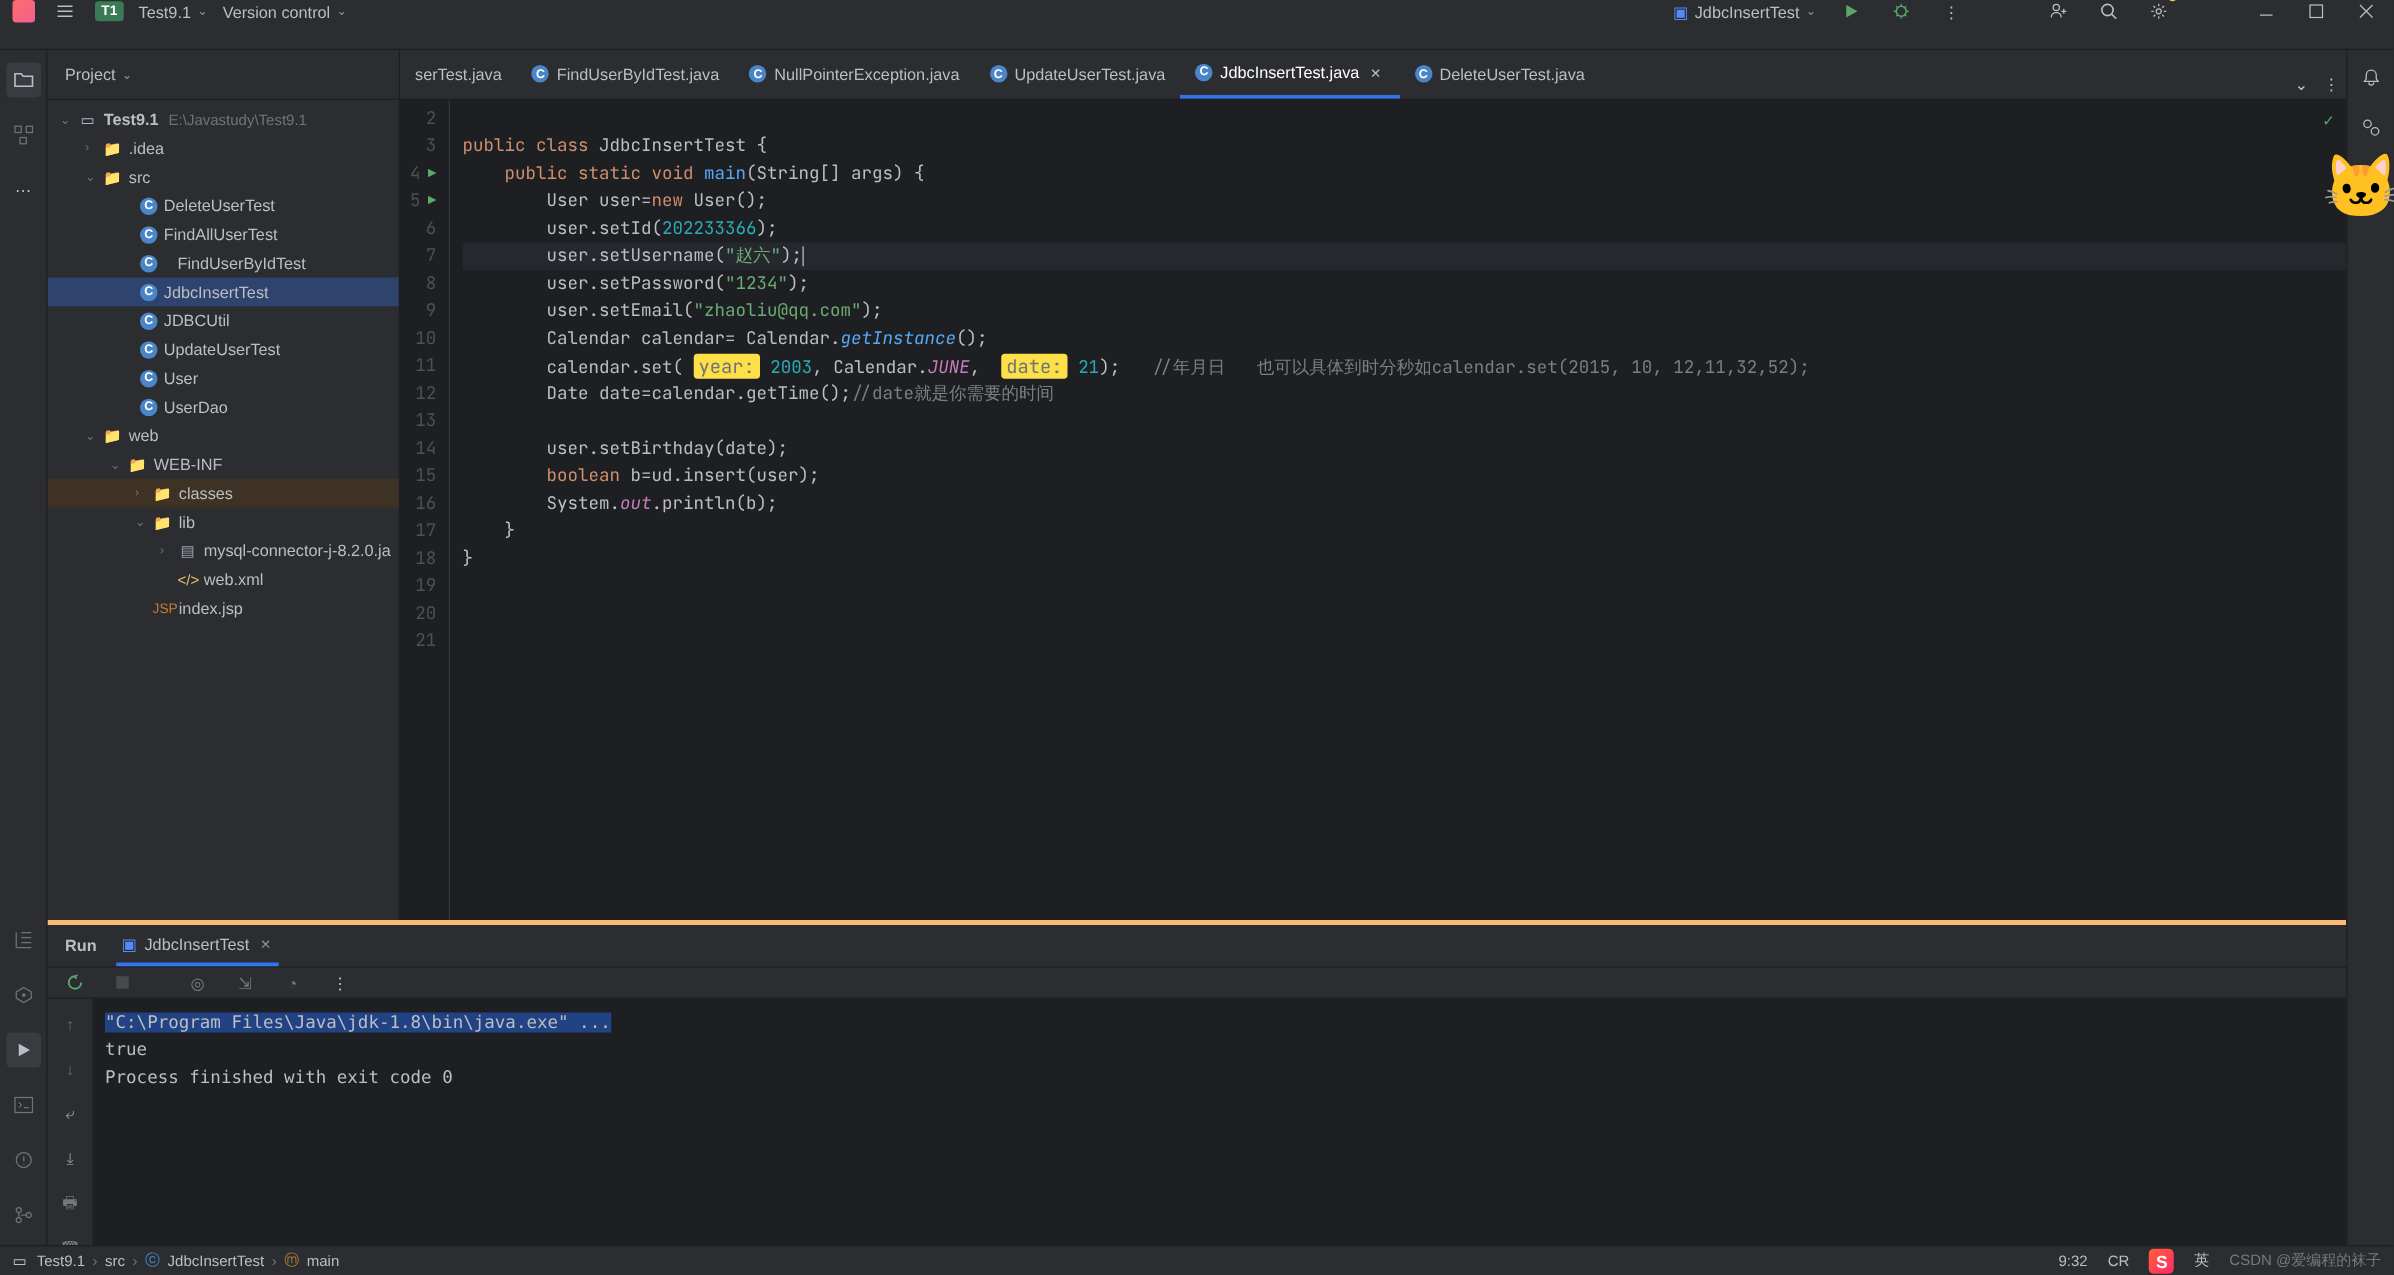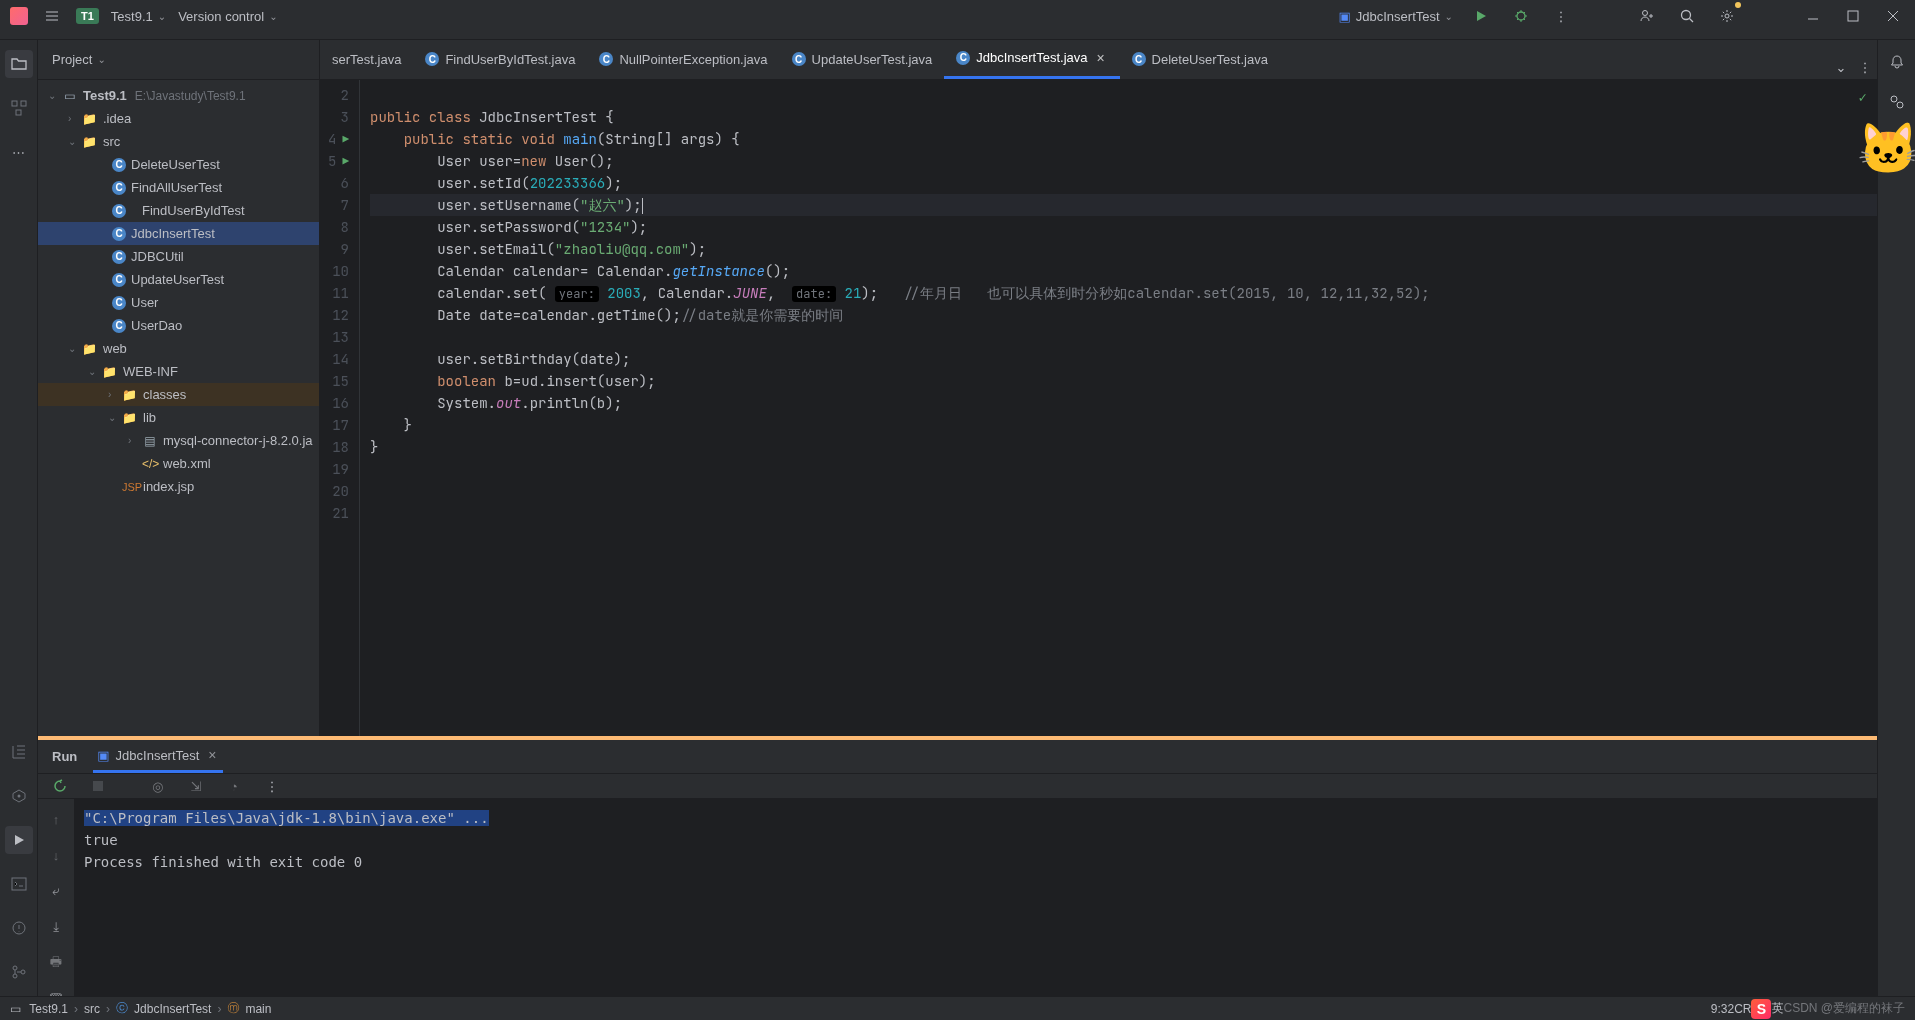--- a/index.html
+++ b/index.html
@@ -10,22 +10,22 @@
       height: 100vh;
       overflow: hidden;
       display: flex;
       flex-direction: column;
       font-size: 13px;
     }
     .title-bar {
       height: 40px;
       background: #2b2d30;
       display: flex;
-      align-items: flex-start;
-      padding: 4px 10px;
+      align-items: flex-end;
+      padding: 18px 10px;
       border-bottom: 1px solid #1e1f22;
     }
     .title-left { display: flex; align-items: center; gap: 12px; flex: 1; }
     .title-right { display: flex; align-items: center; gap: 16px; }
     .logo { width: 18px; height: 18px; background: linear-gradient(135deg,#ff6b6b,#f06292); border-radius: 3px; }
     .hamburger { cursor: pointer; }
     .project-badge { background: #3a7a57; color: #fff; padding: 2px 5px; border-radius: 3px; font-size: 11px; font-weight: bold; }
     .dropdown-item { color: #bcbec4; cursor: pointer; display: flex; align-items: center; gap: 5px; }
     .chevron { font-size: 10px; opacity: 0.7; }
     .icon-btn { width: 24px; height: 24px; display: flex; align-items: center; justify-content: center; cursor: pointer; color: #bcbec4; }
@@ -74,41 +74,41 @@
     .gutter-line { height: 22px; line-height: 22px; display:flex; justify-content:flex-end; align-items:center; gap:6px;}
     .gutter-run { color: #59a869; font-size:11px;}
     .code { padding: 4px 0 4px 10px; flex: 1; }
     .code-line { height: 22px; line-height: 22px; white-space: pre; }
     .code-line.highlight { background: #26282e; }
     .kw { color: #cf8e6d; }
     .str { color: #6aab73; }
     .num { color: #2aacb8; }
     .fn { color: #56a8f5; }
     .type { color: #bcbec4; }
-    .hint { color: #6f737a; background: #000000; padding: 0 4px; border-radius: 3px; font-size: 12px;}
+    .hint { color: #6f737a; background: #fde047; padding: 0 4px; border-radius: 3px; font-size: 15px;}
     .comment { color: #7a7e85; }
     .field { color: #c77dbb; font-style: italic; }
     .const { color: #c77dbb; font-style: italic; }
     .checkmark { position: absolute; top: 8px; right: 10px; color: #59a869; }
     
     .bottom-panel { height: 260px; background: #2b2d30; border-top: 4px solid #fdba74; display: flex; flex-direction: column; }
     .bottom-tabs { height: 34px; display: flex; align-items: center; padding: 0 10px; gap: 12px; border-bottom: 1px solid #1e1f22; }
     .bottom-tab { display: flex; align-items: center; gap: 6px; height: 33px; padding: 0 4px; cursor:pointer;}
     .bottom-tab.active { border-bottom: 3px solid #3574f0; }
     .bottom-toolbar { height: 34px; display: flex; align-items: center; padding: 0 10px; gap: 14px; border-bottom: 1px solid #1e1f22; }
     .console-body { flex: 1; display: flex; background: #1e1f22; }
     .console-sidebar { width: 36px; display: flex; flex-direction: column; align-items: center; padding: 8px 0; gap: 12px; background: #2b2d30; }
     .console-output { flex: 1; padding: 8px 10px; font-family: Consolas, monospace; font-size: 14px; }
     .console-line { line-height: 22px; white-space: pre; color: #bcbec4; }
     .console-highlight { background: #214283; display:inline;}
     
     .status-bar { height: 24px; background: #2b2d30; border-top: 1px solid #1e1f22; display: flex; align-items: center; padding: 0 10px; font-size: 12px; }
     .breadcrumb { display: flex; align-items: center; gap: 6px; color: #bcbec4; }
     .breadcrumb-sep { color: #6f737a; }
-    .status-right { margin-left: auto; display: flex; align-items:center;}
+    .status-right { margin-left: auto; display: flex; gap: 16px; align-items:center;}
     .status-icon-box { background: linear-gradient(135deg,#ff5e3a,#ff2a68); width:20px; height:20px; border-radius:4px; display:flex;align-items:center;justify-content:center;color:#fff;font-weight:bold;font-size:14px;}
     .class-circle { display:inline-flex; width:14px; height:14px; border-radius:50%; background:#4a86c7; color:#fff; font-size:10px; align-items:center; justify-content:center; font-weight:bold;}
     .jar-icon {color:#9aa7b0;}
     
     svg{display:block;}
     .mascot { position:absolute; right:-5px; top:120px; font-size:50px; z-index:20; }
   </style>
 </head>
 <body>
 

